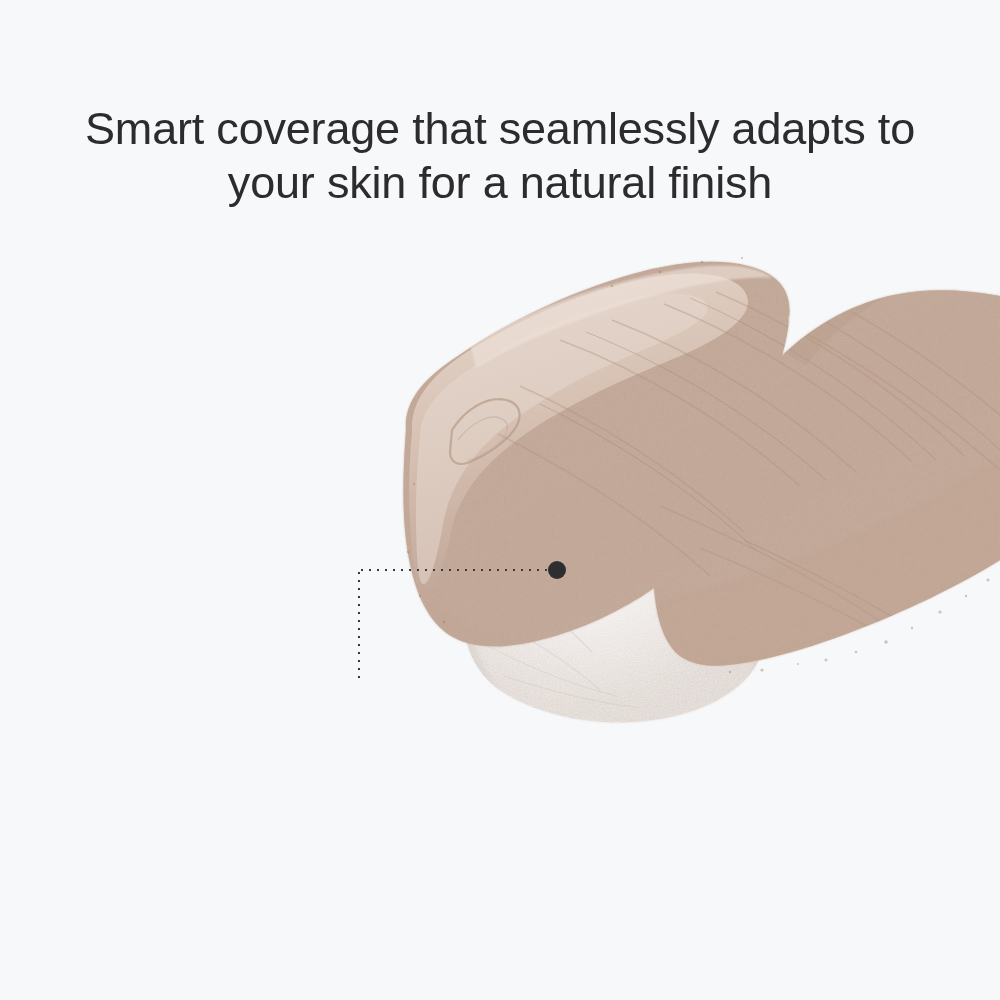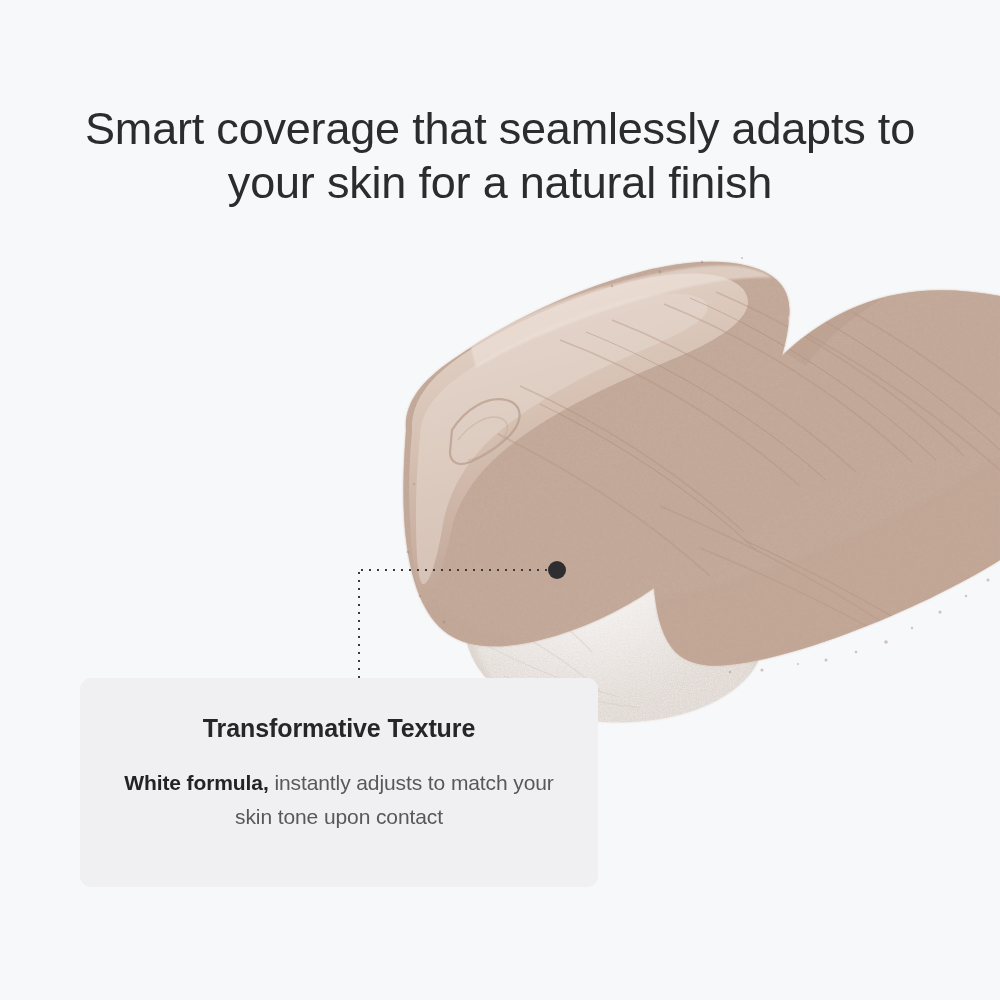--- a/index.html
+++ b/index.html
@@ -387,20 +387,14 @@
       </g>
     </svg>
   </div>
 
   <div class="leader">
     <div class="leader-h"></div>
     <div class="leader-v"></div>
     <div class="leader-dot"></div>
   </div>
 
-  <div class="info-card">
-    <div class="card-title">Transformative Texture</div>
-    <div class="card-body">
-      <span class="lead">White formula,</span><span> instantly adjusts to match your skin tone upon contact</span>
-    </div>
-  </div>
 
 </div>
 
 </body></html>

